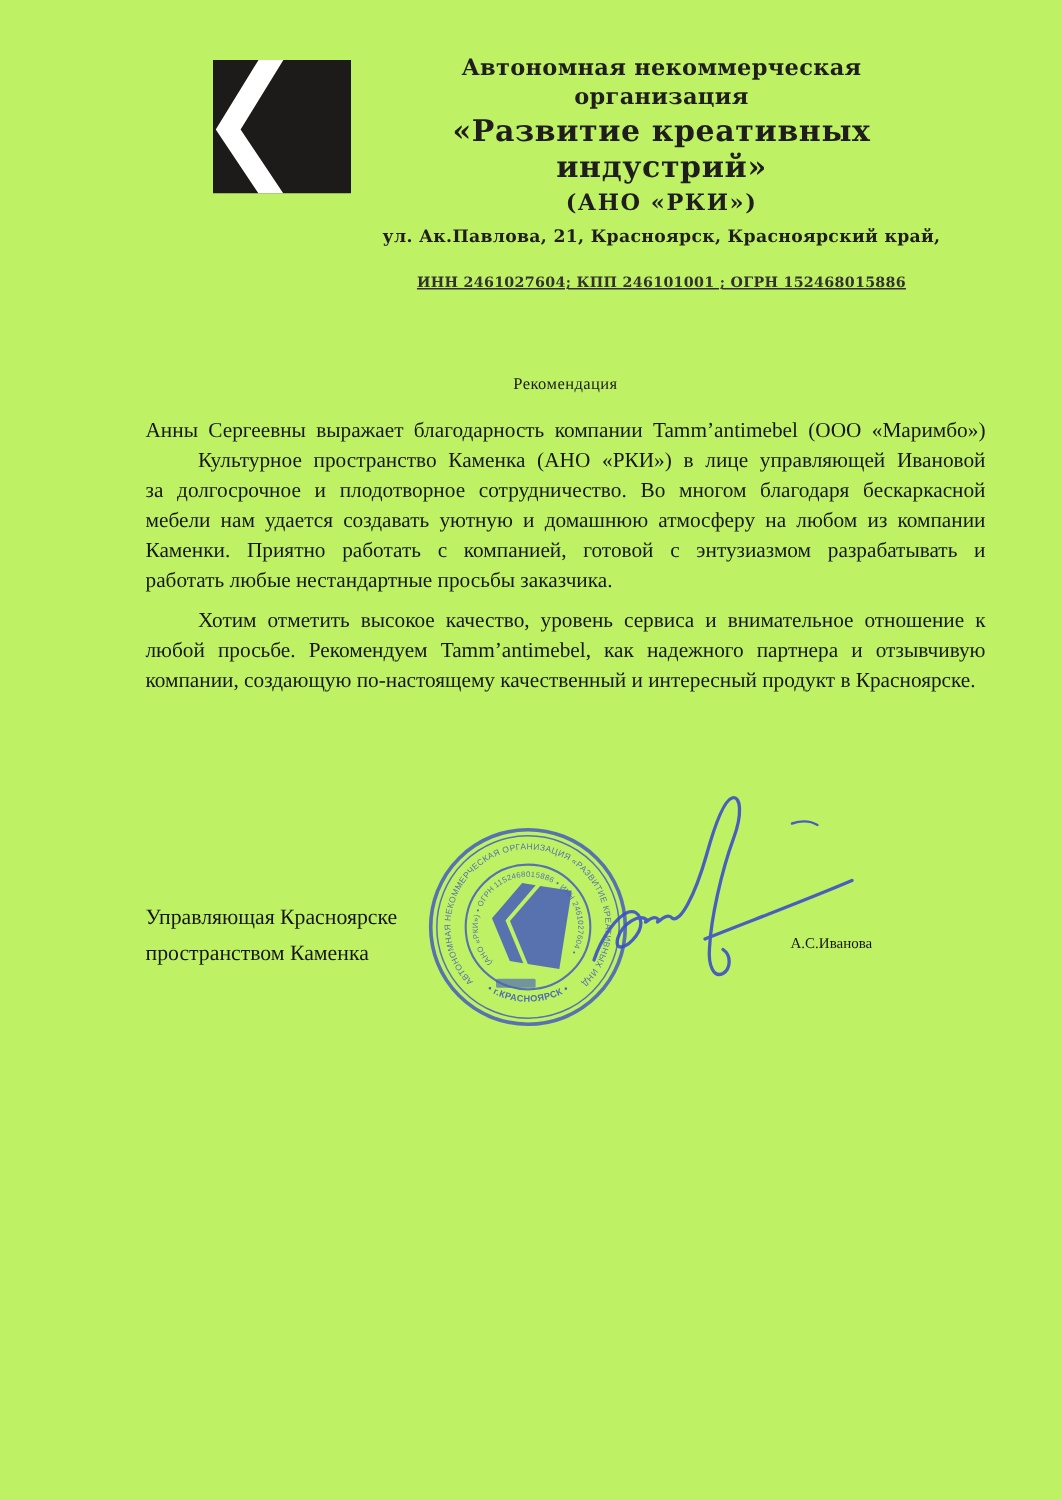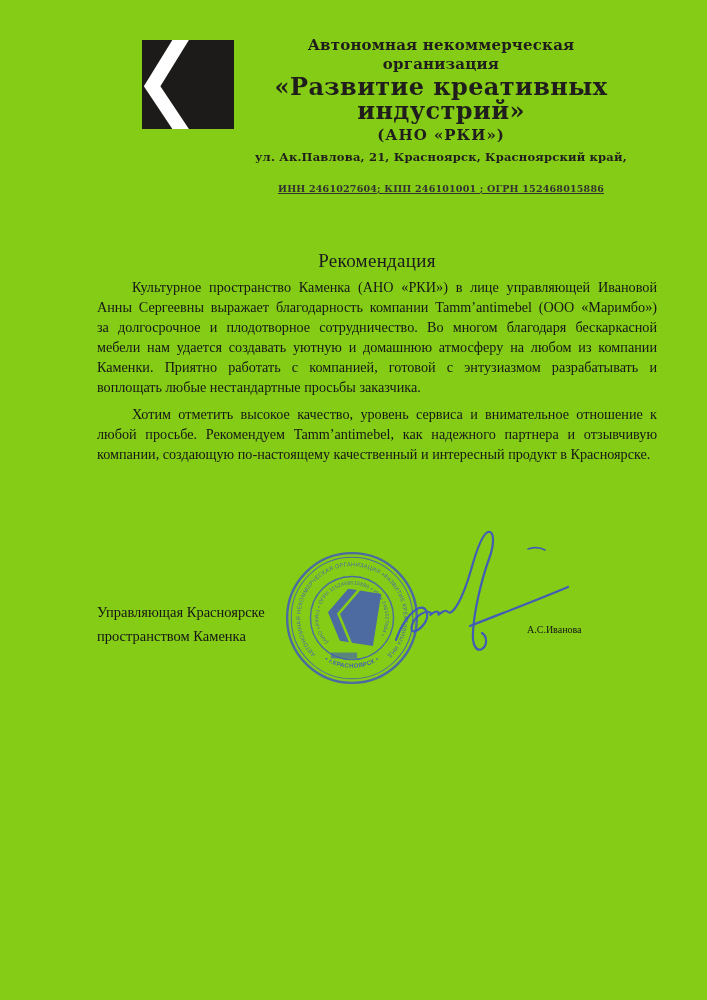--- a/index.html
+++ b/index.html
@@ -1,42 +1,42 @@
 <!DOCTYPE html>
 <html><head>
 <meta charset="utf-8">
 <style>
   html,body{margin:0;padding:0;background:#ffffff;}
   .page{
     position:relative;
     width:707px;height:1000px;
     margin:0 auto;
-    background:#84cc16;
+    background:#bef264;
     overflow:hidden;
     font-family:"Liberation Serif", serif;
     color:#1c1c1c;
   }
   
   .logo{position:absolute;left:142px;top:40px;width:92px;height:89px;}
   .header-text{
     position:absolute;left:251px;top:36px;width:380px;
     text-align:center;
     font-family:"DejaVu Serif", serif;
     color:#201e1c;
   }
   .h-org-type{font-size:15px;font-weight:bold;letter-spacing:.2px;line-height:19px;}
-  .h-org-name{font-size:24px;font-weight:bold;letter-spacing:.4px;line-height:24px;margin-top:1px;}
+  .h-org-name{font-size:20px;font-weight:bold;letter-spacing:.4px;line-height:24px;margin-top:1px;}
   .h-org-short{font-size:15px;font-weight:bold;letter-spacing:1px;line-height:20px;margin-top:2px;}
   .h-addr{font-size:11.5px;font-weight:bold;line-height:13px;letter-spacing:.2px;}
   .h-addr1{margin-top:6px;}
   .h-req{font-size:9.5px;font-weight:bold;letter-spacing:.2px;margin-top:19px;color:#33312f;text-decoration:underline;}
   
   .doc-title{
     position:absolute;left:97px;top:250px;width:560px;
-    text-align:center;font-size:19px;letter-spacing:.3px;
+    text-align:center;font-size:11px;letter-spacing:.3px;
   }
   .para{position:absolute;left:97px;width:560px;font-size:14.2px;color:#161616;}
   .para .jline{
     line-height:20px;white-space:nowrap;
     text-align:justify;text-align-last:justify;
   }
   .para .jline.first{padding-left:35px;}
   .para .jline.last{text-align-last:left;white-space:normal;}
   .p1{top:277px;}
   .p2{top:404px;}
@@ -66,26 +66,26 @@
     <div class="h-org-type">Автономная некоммерческая организация</div>
     <div class="h-org-name">«Развитие креативных индустрий»</div>
     <div class="h-org-short">(АНО «РКИ»)</div>
     <div class="h-addr h-addr1">ул. Ак.Павлова, 21, Красноярск, Красноярский край,</div>
     <div class="h-req">ИНН 2461027604; КПП 246101001 ; ОГРН 152468015886</div>
   </div>
 
   <div class="doc-title">Рекомендация</div>
 
   <div class="para p1">
+    <div class="jline">Анны Сергеевны выражает благодарность компании Tamm’antimebel (ООО «Маримбо»)</div>
     <div class="jline first">Культурное пространство Каменка (АНО «РКИ») в лице управляющей Ивановой</div>
-    <div class="jline">Анны Сергеевны выражает благодарность компании Tamm’antimebel (ООО «Маримбо»)</div>
     <div class="jline">за долгосрочное и плодотворное сотрудничество. Во многом благодаря бескаркасной</div>
     <div class="jline">мебели нам удается создавать уютную и домашнюю атмосферу на любом из компании</div>
     <div class="jline">Каменки. Приятно работать с компанией, готовой с энтузиазмом разрабатывать и</div>
-    <div class="jline last">воплощать любые нестандартные просьбы заказчика.</div>
+    <div class="jline last">работать любые нестандартные просьбы заказчика.</div>
   </div>
 
   <div class="para p2">
     <div class="jline first">Хотим отметить высокое качество, уровень сервиса и внимательное отношение к</div>
     <div class="jline">любой просьбе. Рекомендуем Tamm’antimebel, как надежного партнера и отзывчивую</div>
     <div class="jline last">компании, создающую по-настоящему качественный и интересный продукт в Красноярске.</div>
   </div>
 
   <div class="sign-pos">
     <div>Управляющая Красноярске</div>

